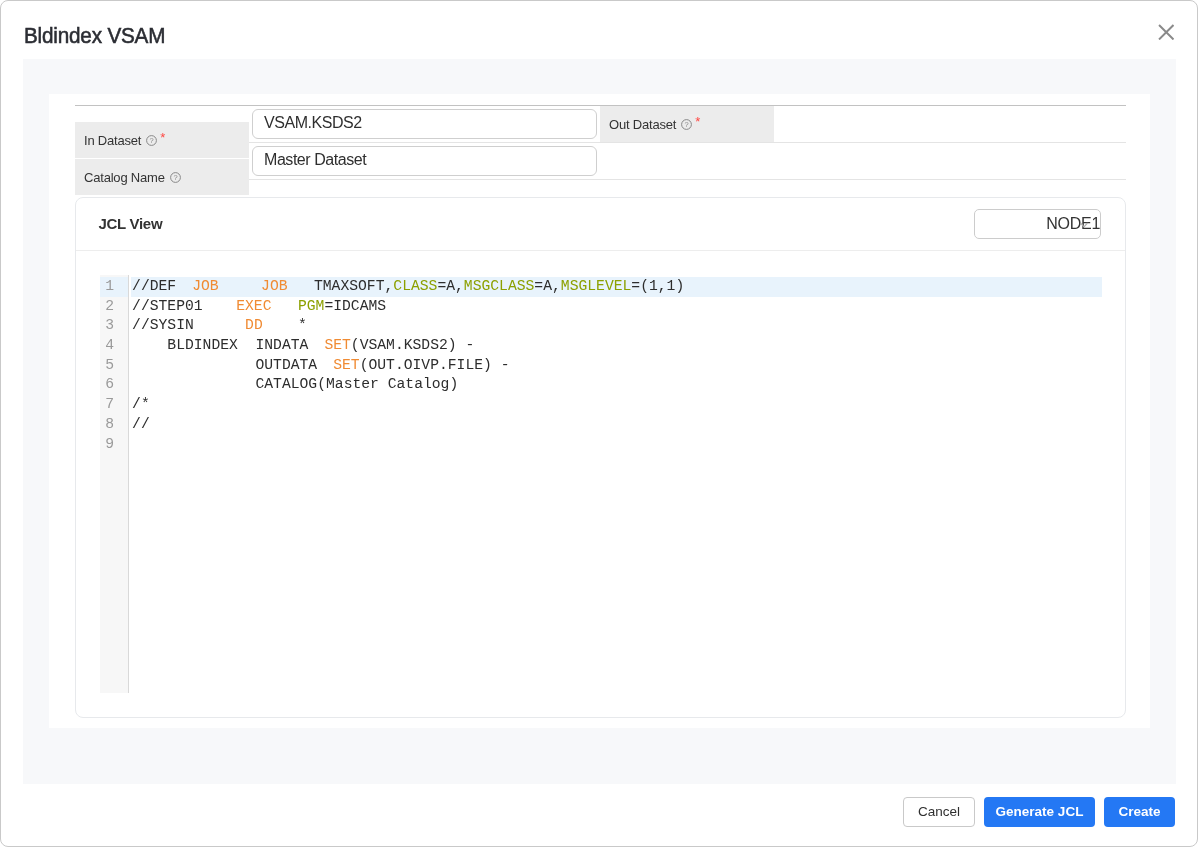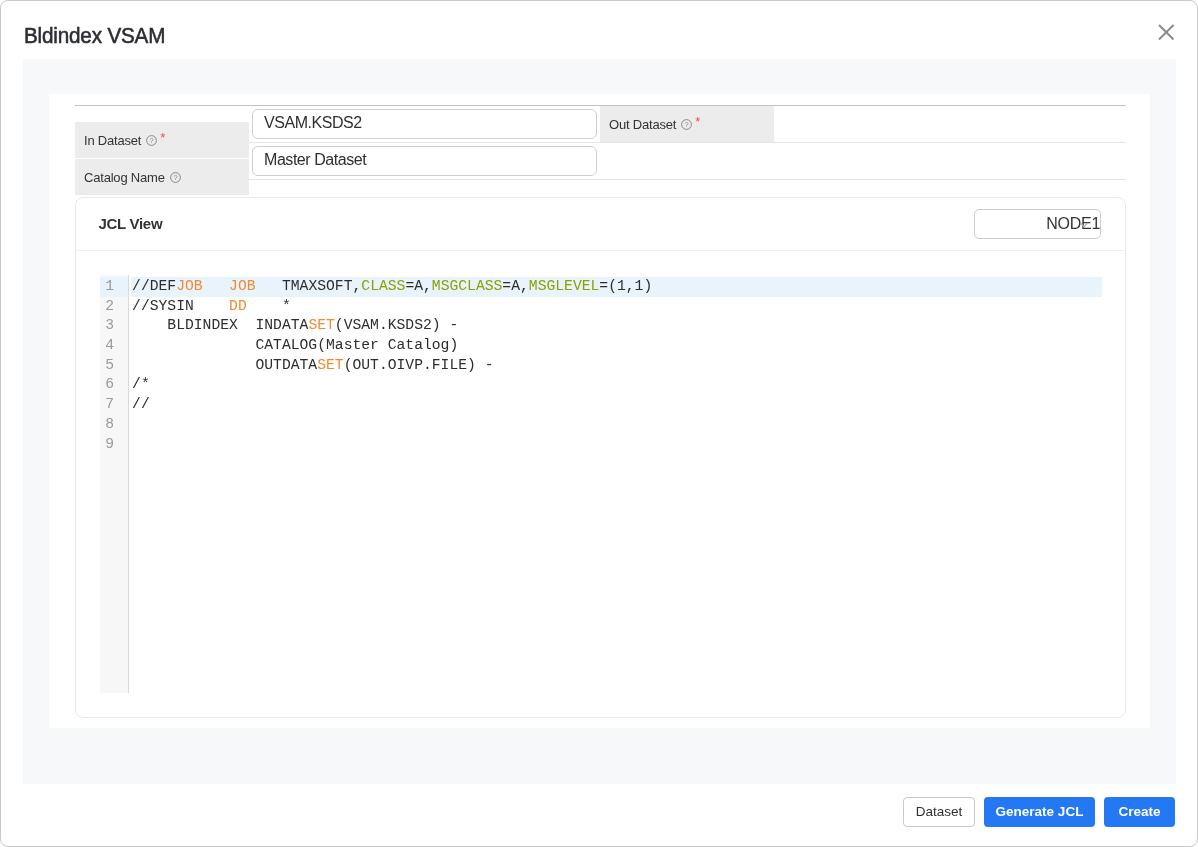--- a/index.html
+++ b/index.html
@@ -32,21 +32,21 @@
   .select svg { position:absolute; right:11px; top:10px; }
 
   
   .editor { position:absolute; left:24px; top:77px; width:1002px; height:418px; background:#fff; font-family:"Liberation Mono", monospace; font-size:14.7px; line-height:19.7px; }
   .gutter { position:absolute; left:0; top:0; width:29px; height:418px; background:#f7f7f7; border-right:1.5px solid #d9d9d9; }
   .gutter .ln { text-align:right; padding-right:14px; color:#9a9a9a; height:19.7px; }
   .codepane { position:absolute; left:30.5px; top:0; right:0; height:418px; }
   .cl { white-space:pre; padding-left:1.6px; height:19.7px; color:#2d2d2d; }
   .pad { height:2px; }
   .active { background:#e8f3fc; }
-  .o { color:#f08b33; }
+  .o { color:#f08b33;margin-left:16px; }
   .g { color:#8ca000; }
 
   
   .btn { position:absolute; top:796px; height:30px; border-radius:4px; font-size:13.5px; text-align:center; font-family:"Liberation Sans", sans-serif; }
   .btn-cancel { left:902px; width:72px; border:1px solid #c9c9c9; background:#fff; color:#2f2f2f; line-height:28px; }
   .btn-blue { background:#2478f4; color:#fff; font-weight:700; line-height:30px; border:none; }
   .btn-gen { left:983px; width:111px; }
   .btn-create { left:1103px; width:71px; }
 </style>
 </head>
@@ -100,26 +100,27 @@
           <div class="ln">4</div>
           <div class="ln">5</div>
           <div class="ln">6</div>
           <div class="ln">7</div>
           <div class="ln">8</div>
           <div class="ln">9</div>
       </div>
       <div class="codepane">
         <div class="pad"></div>
         <div class="cl active">//DEF<span class="o">JOB</span>   <span class="o">JOB</span>   TMAXSOFT,<span class="g">CLASS</span>=A,<span class="g">MSGCLASS</span>=A,<span class="g">MSGLEVEL</span>=(1,1)</div>
+        <div class="cl">//STEP01  <span class="o">EXEC</span>   <span class="g">PGM</span>=IDCAMS</div>
         <div class="cl">//SYSIN    <span class="o">DD</span>    *</div>
         <div class="cl">    BLDINDEX  INDATA<span class="o">SET</span>(VSAM.KSDS2) -</div>
+        <div class="cl">              OUTDATA<span class="o">SET</span>(OUT.OIVP.FILE) -</div>
         <div class="cl">              CATALOG(Master Catalog)</div>
-        <div class="cl">              OUTDATA<span class="o">SET</span>(OUT.OIVP.FILE) -</div>
         <div class="cl">/*</div>
         <div class="cl">//</div>
       </div>
     </div>
   </div>
 
-  <button class="btn btn-cancel">Dataset</button>
+  <button class="btn btn-cancel">Cancel</button>
   <button class="btn btn-blue btn-gen">Generate JCL</button>
   <button class="btn btn-blue btn-create">Create</button>
 </div>
 
 </body></html>

